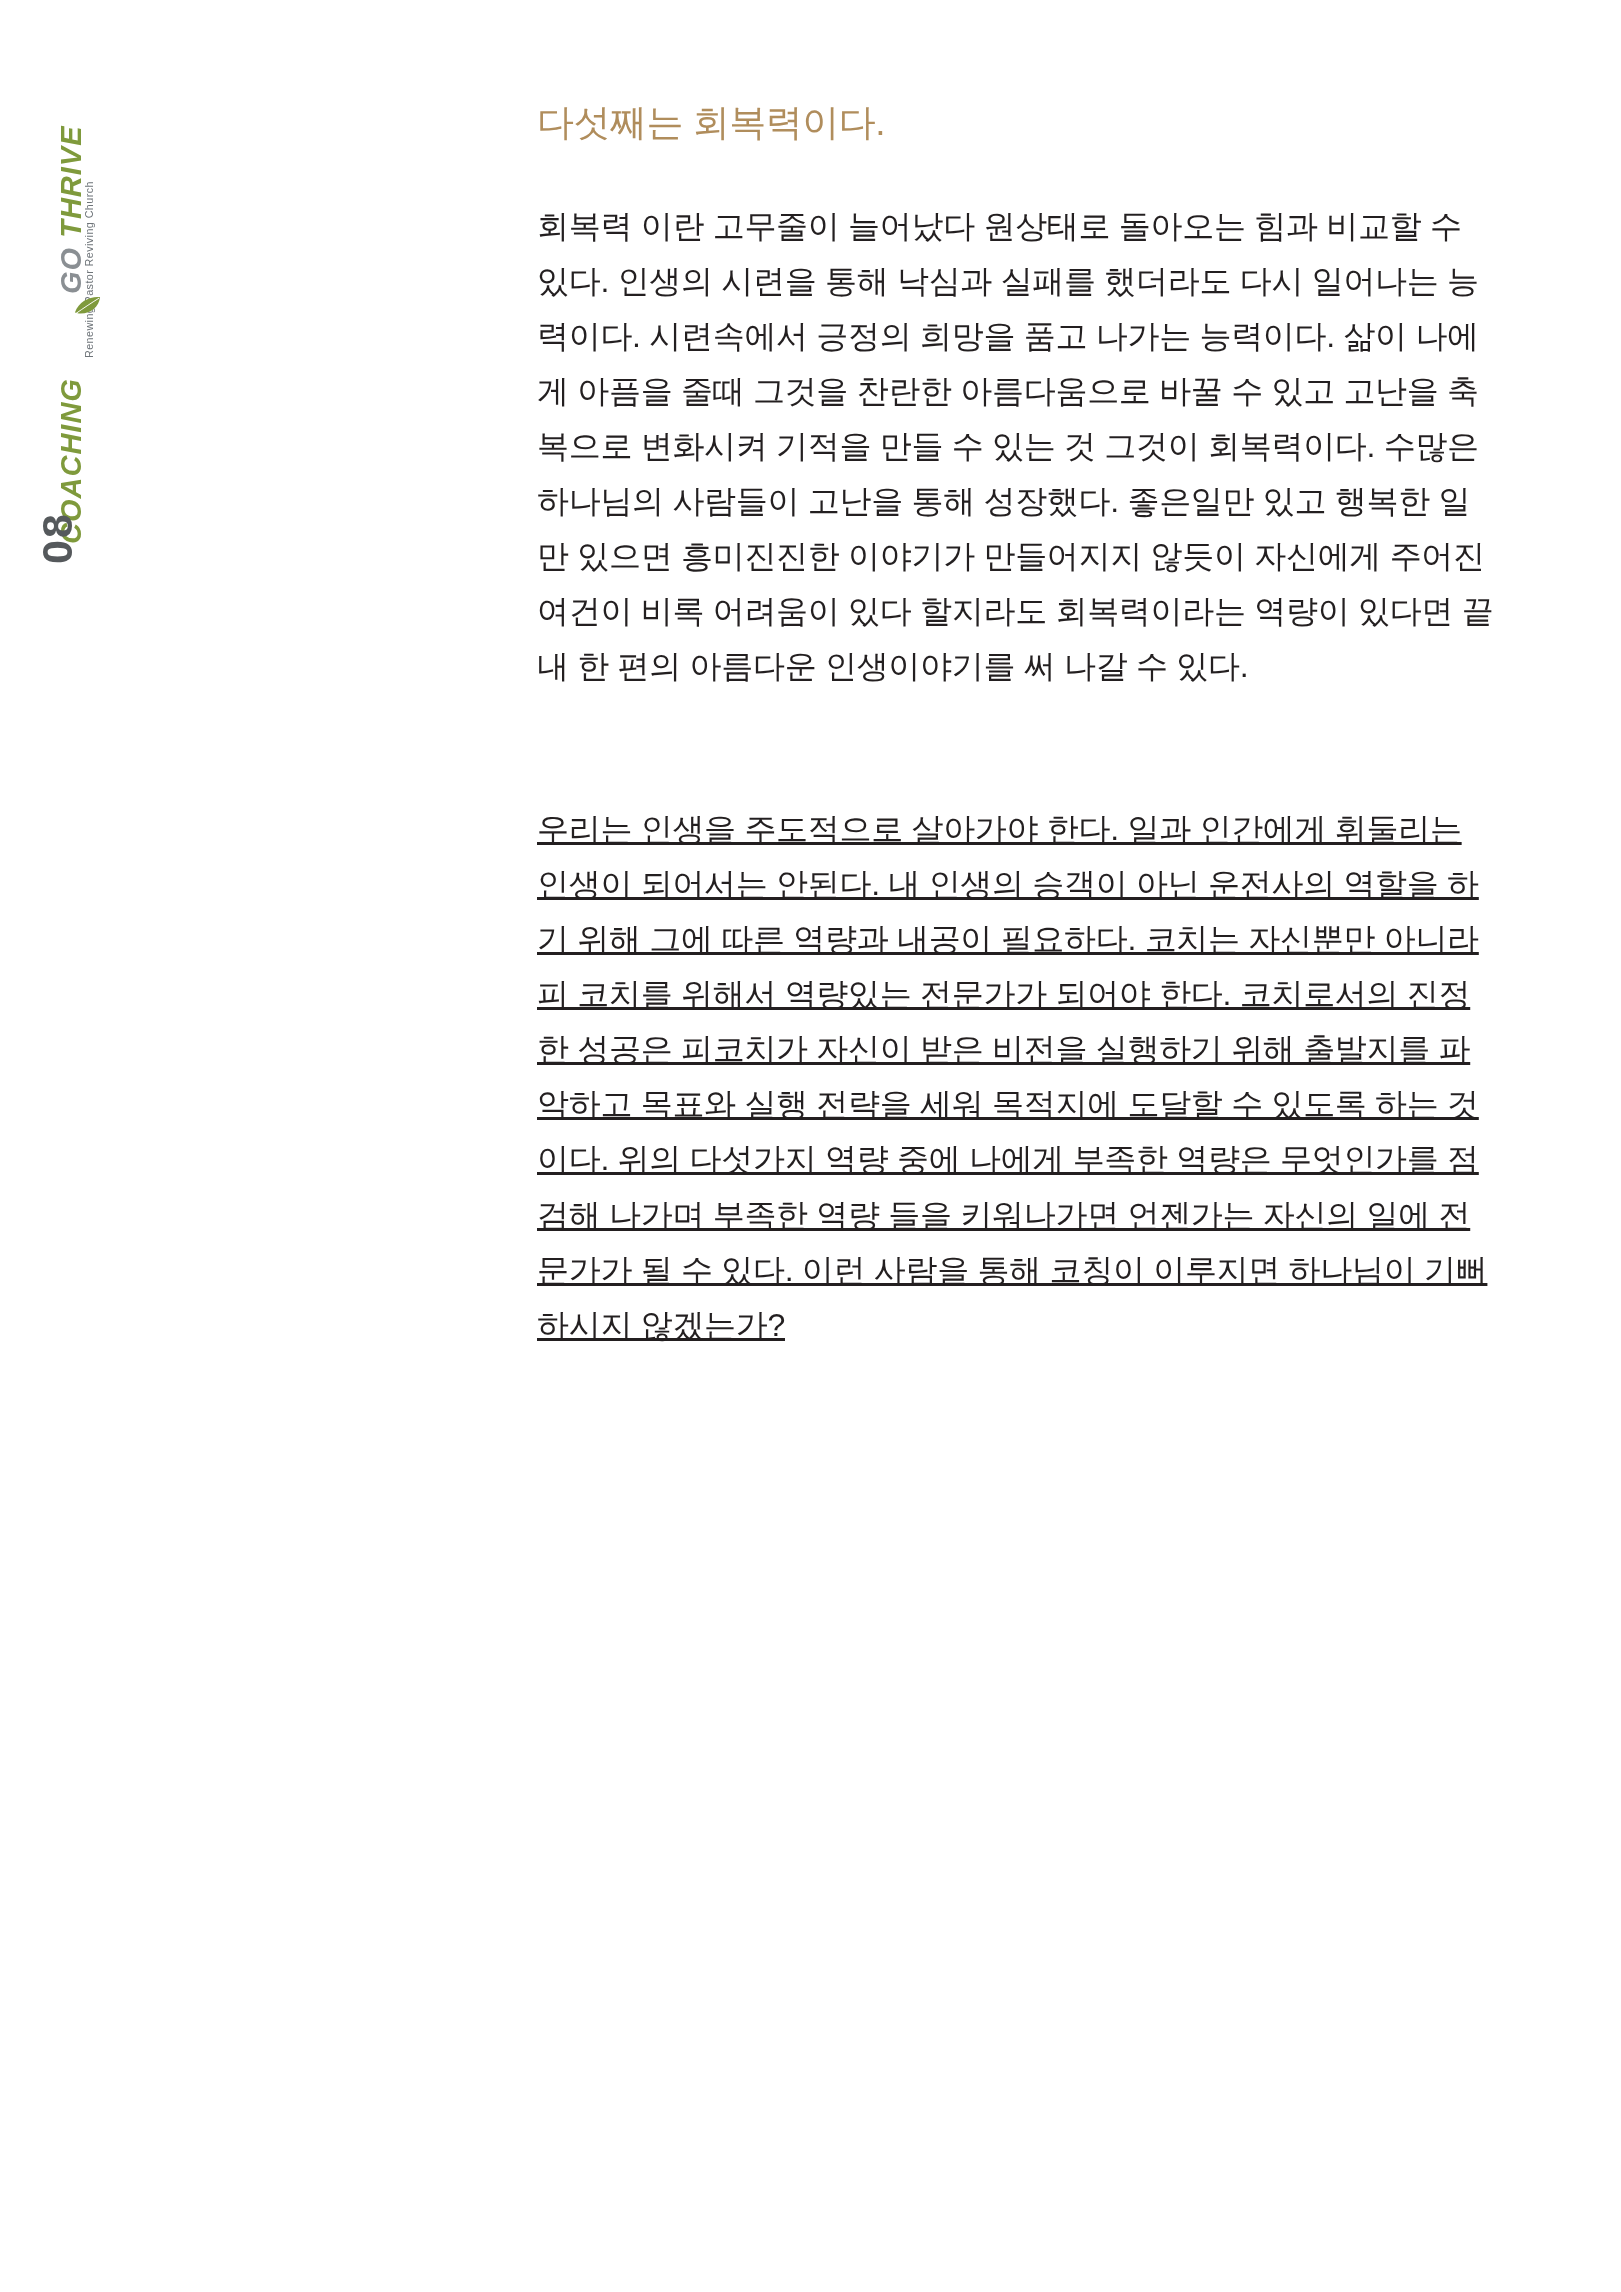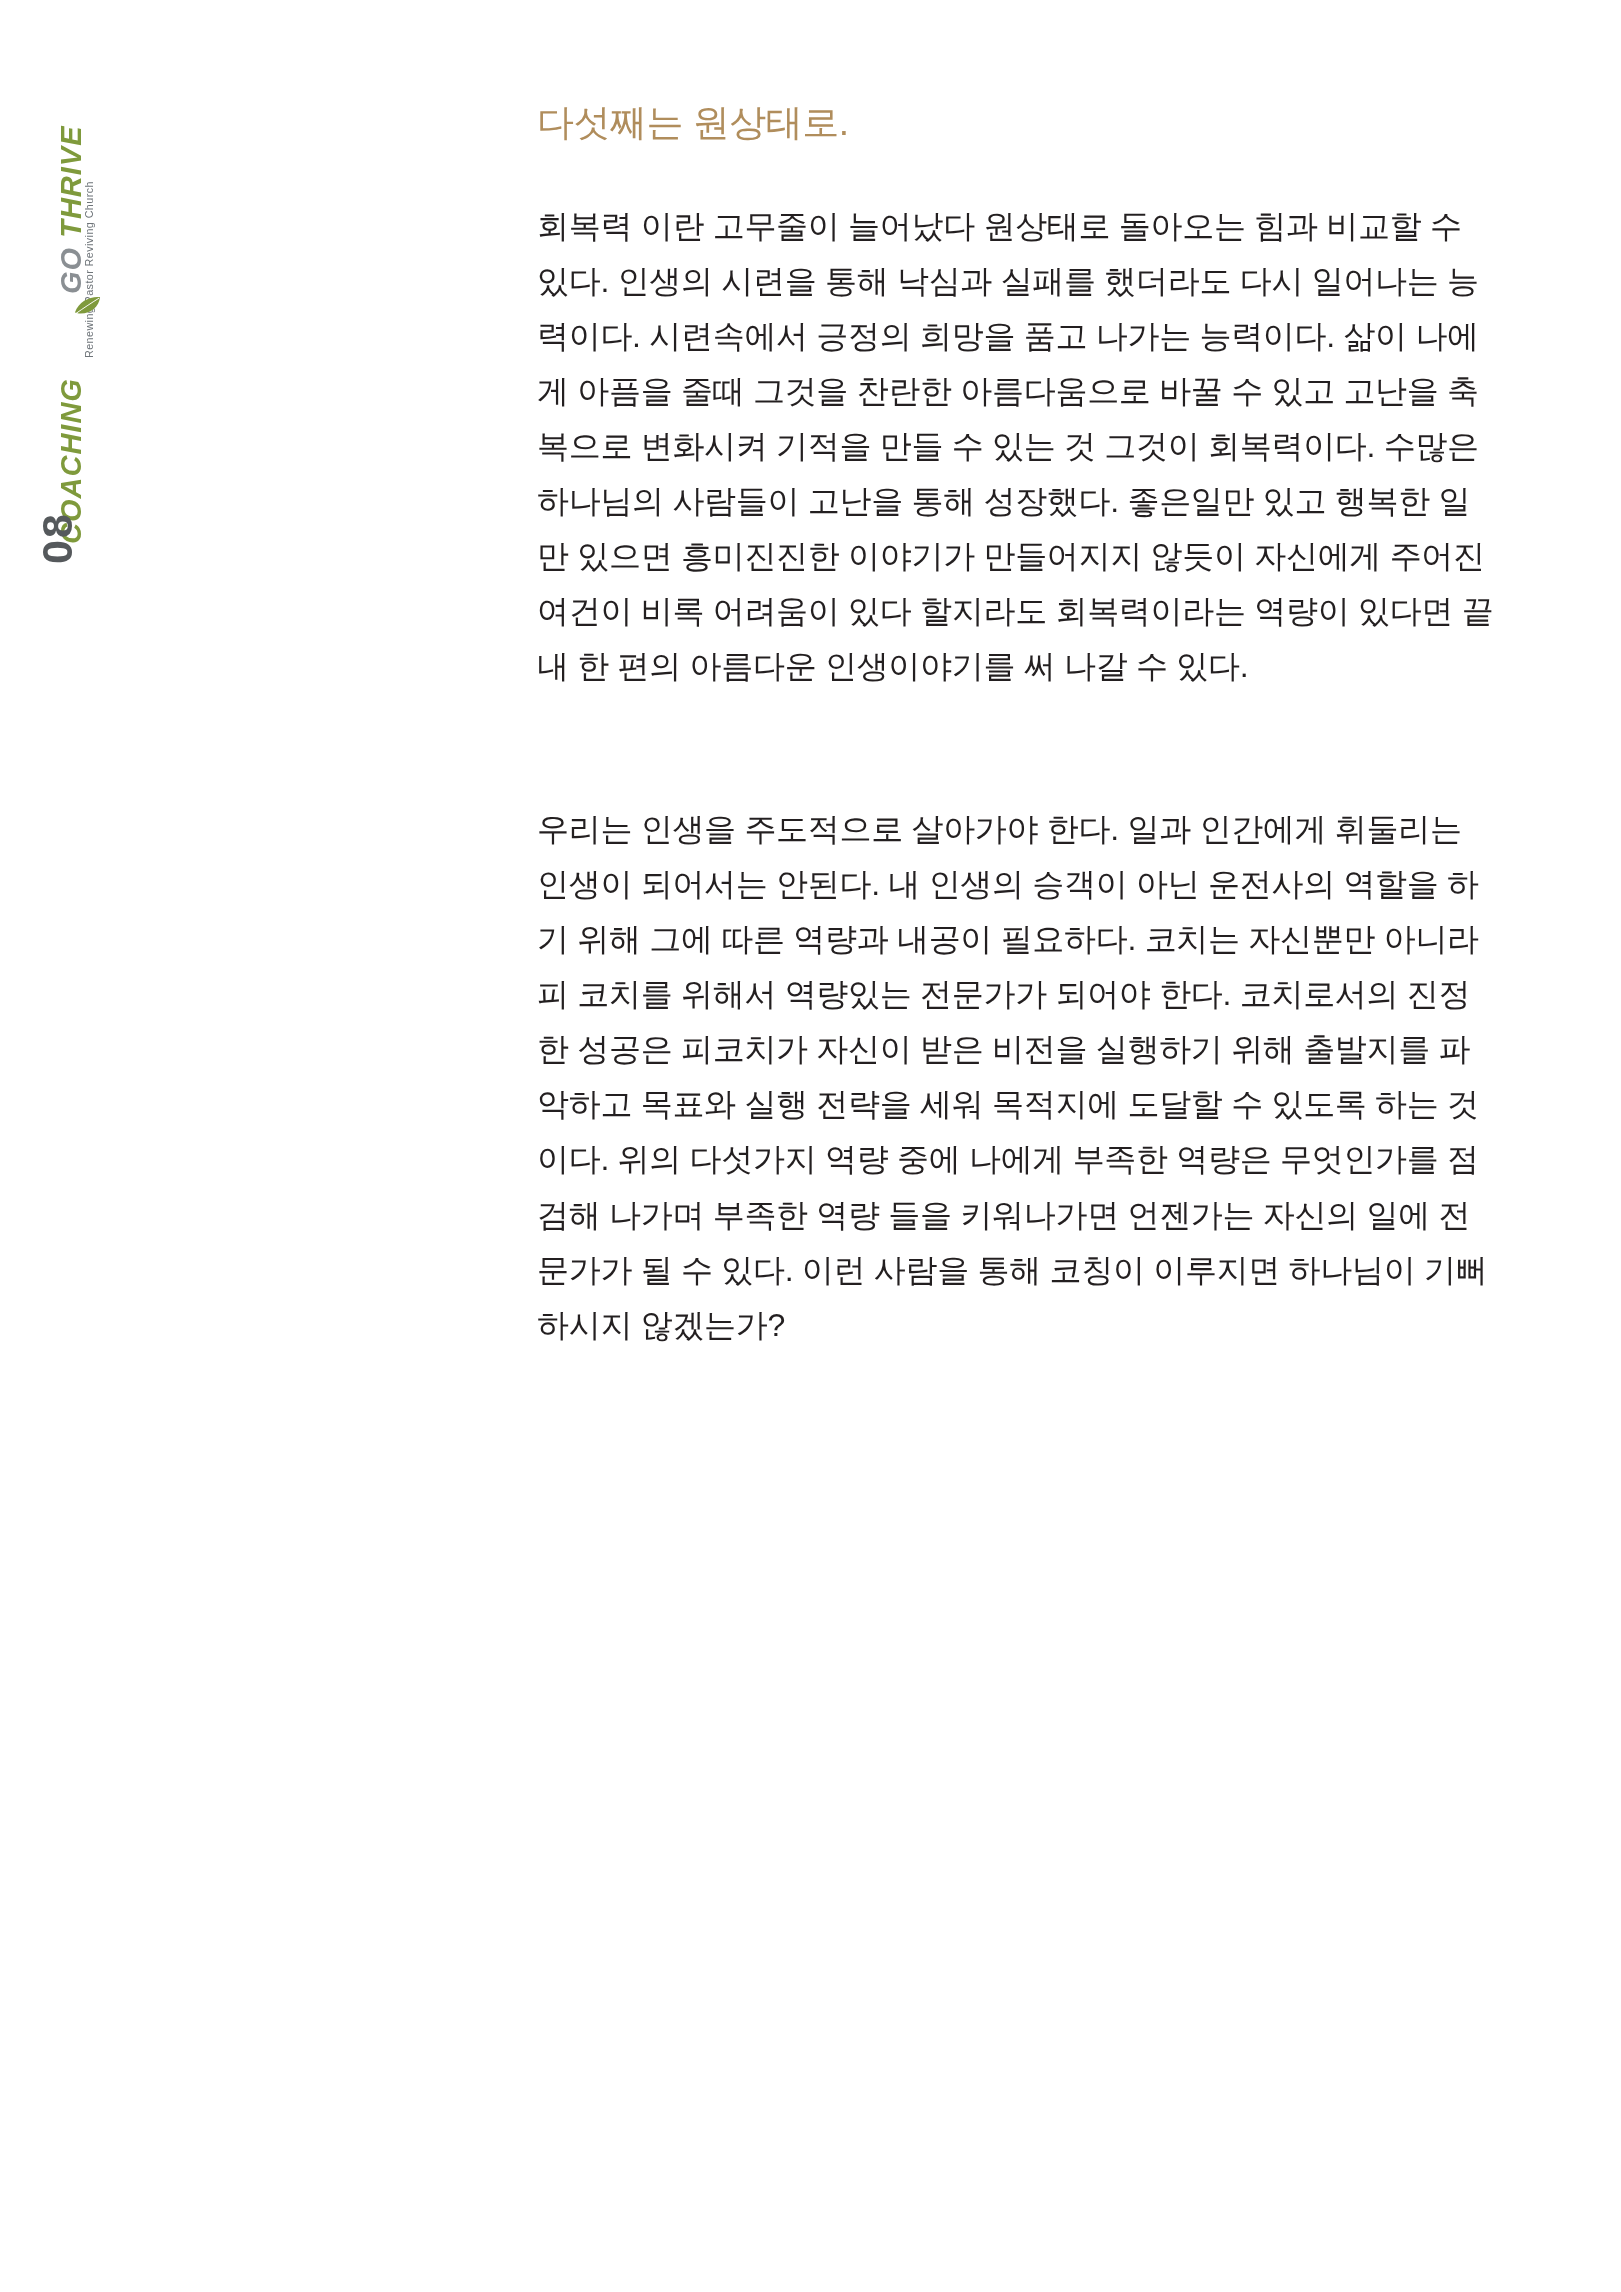--- a/index.html
+++ b/index.html
@@ -111,20 +111,21 @@
   .para {
     font-size: 32px;
     line-height: 1.72;
     color: #231f20;
     margin: 0;
     letter-spacing: -0.3px;
   }
 
   .para + .para {
     margin-top: 108px;
+    text-decoration: underline;
   }
 </style>
 </head>
 <body>
 
 <div class="sidebar">
   <div class="logo-stack">
 
     <div class="vert logo-go"><span>GO </span><span class="accent">THRIVE</span></div>
 
@@ -135,17 +136,17 @@
     <svg class="leaf" viewBox="0 0 30 22">
       <path d="M2 18 C6 6 18 1 28 2 C27 12 18 20 6 19 Z" fill="#7f9a3c"></path>
       <path d="M3 19 C10 14 19 8 27 3" stroke="#ffffff" stroke-width="1" fill="none"></path>
     </svg>
 
     <div class="page-number">08</div>
   </div>
 </div>
 
 <div class="content">
-  <h1 class="heading">다섯째는 원상태로.</h1>
+  <h1 class="heading">다섯째는 회복력이다.</h1>
   <p class="para">회복력 이란 고무줄이 늘어났다 원상태로 돌아오는 힘과 비교할 수 있다. 인생의 시련을 통해 낙심과 실패를 했더라도 다시 일어나는 능력이다. 시련속에서 긍정의 희망을 품고 나가는 능력이다. 삶이 나에게 아픔을 줄때 그것을 찬란한 아름다움으로 바꿀 수 있고 고난을 축복으로 변화시켜 기적을 만들 수 있는 것 그것이 회복력이다. 수많은 하나님의 사람들이 고난을 통해 성장했다. 좋은일만 있고 행복한 일만 있으면 흥미진진한 이야기가 만들어지지 않듯이 자신에게 주어진 여건이 비록 어려움이 있다 할지라도 회복력이라는 역량이 있다면 끝내 한 편의 아름다운 인생이야기를 써 나갈 수 있다.</p>
   <p class="para">우리는 인생을 주도적으로 살아가야 한다. 일과 인간에게 휘둘리는 인생이 되어서는 안된다. 내 인생의 승객이 아닌 운전사의 역할을 하기 위해 그에 따른 역량과 내공이 필요하다. 코치는 자신뿐만 아니라 피 코치를 위해서 역량있는 전문가가 되어야 한다. 코치로서의 진정한 성공은 피코치가 자신이 받은 비전을 실행하기 위해 출발지를 파악하고 목표와 실행 전략을 세워 목적지에 도달할 수 있도록 하는 것이다. 위의 다섯가지 역량 중에 나에게 부족한 역량은 무엇인가를 점검해 나가며 부족한 역량 들을 키워나가면 언젠가는 자신의 일에 전문가가 될 수 있다. 이런 사람을 통해 코칭이 이루지면 하나님이 기뻐하시지 않겠는가?</p>
 </div>
 
 
 </body></html>

